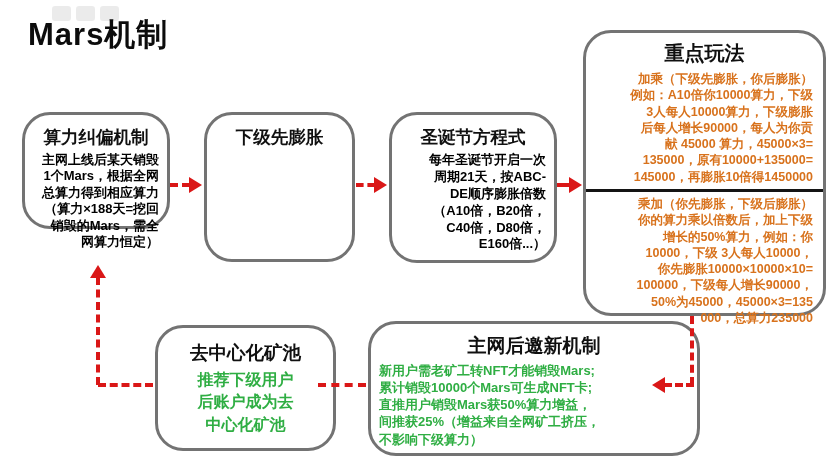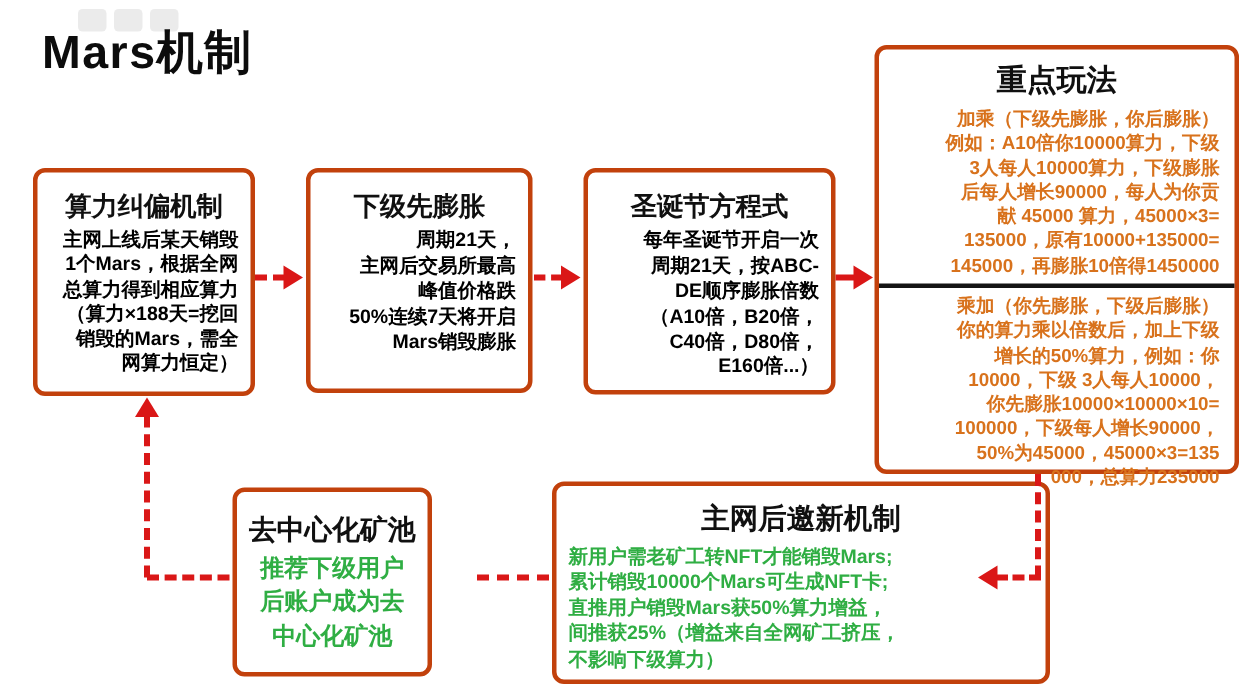--- a/index.html
+++ b/index.html
@@ -8,48 +8,48 @@
     font-family:Liberation Sans, sans-serif;
   }
   .page-title{
     position:absolute;left:28px;top:14px;font-size:31px;font-weight:bold;color:#0c0c0c;
     letter-spacing:1px;
   }
   .watermark{position:absolute;left:52px;top:6px;display:flex;gap:5px;opacity:.55;}
   .watermark span{display:block;width:19px;height:15px;background:#dcdcdc;border-radius:3px;}
 
   .node{
-    position:absolute;background:#ffffff;border:3px solid #c2410c;border-radius:8px;
+    position:absolute;background:#ffffff;border:3px solid #737373;border-radius:28px;
     box-sizing:border-box;padding:8px 8px 6px;
   }
   .node-title{text-align:center;font-weight:bold;color:#101010;margin:0 0 3px;}
   .node-body{font-weight:bold;white-space:pre-line;text-align:right;}
   .blue{color:#000000;}
   .orange{color:#d8721c;}
   .green{color:#2fae43;}
 
-  .box-correction{left:22px;top:112px;width:148px;height:152px;}
+  .box-correction{left:22px;top:112px;width:148px;height:117px;}
   .box-correction .node-title{font-size:17.5px;margin-top:2px;}
   .box-correction .node-body{font-size:13px;line-height:1.26;}
 
   .box-oracle{left:204px;top:112px;width:151px;height:150px;}
   .box-oracle .node-title{font-size:17.5px;margin-top:2px;}
   .box-oracle .node-body{font-size:13px;line-height:1.3;}
 
   .box-christmas{left:389px;top:112px;width:168px;height:151px;}
   .box-christmas .node-title{font-size:17.5px;margin-top:2px;}
   .box-christmas .node-body{font-size:13px;line-height:1.3;}
 
   .box-key{left:583px;top:30px;width:243px;height:286px;padding:7px 10px 5px;}
   .box-key .node-title{font-size:20px;margin-bottom:4px;}
   .box-key .node-body{font-size:12.5px;line-height:1.3;}
   .box-key .sec1{height:115px;}
   .box-key hr{border:none;border-top:3px solid #141414;margin:3px -10px 4px;}
 
-  .box-pool{left:155px;top:325px;width:133px;height:126px;padding-top:12px;}
+  .box-pool{left:155px;top:325px;width:181px;height:126px;padding-top:12px;}
   .box-pool .node-title{font-size:18.5px;margin-bottom:4px;}
   .box-pool .node-body{font-size:16px;line-height:1.4;text-align:center;}
 
   .box-invite{left:368px;top:321px;width:332px;height:135px;padding-top:9px;}
   .box-invite .node-title{font-size:19px;margin-bottom:3px;}
   .box-invite .node-body{font-size:13px;line-height:1.32;text-align:left;}
 
   .dash-h{position:absolute;border-top:4px dashed #da1717;height:0;}
   .dash-v{position:absolute;border-left:4px dashed #da1717;width:0;}
   .head{position:absolute;width:0;height:0;}
@@ -75,25 +75,20 @@
     <div class="node-body blue">主网上线后某天销毁
 1个Mars，根据全网
 总算力得到相应算力
 （算力×188天=挖回
 销毁的Mars，需全
 网算力恒定）</div>
   </div>
 
   <div class="node box-oracle">
     <div class="node-title">下级先膨胀</div>
-    <div class="node-body blue">周期21天，
-主网后交易所最高
-峰值价格跌
-50%连续7天将开启
-Mars销毁膨胀</div>
   </div>
 
   <div class="node box-christmas">
     <div class="node-title">圣诞节方程式</div>
     <div class="node-body blue">每年圣诞节开启一次
 周期21天，按ABC-
 DE顺序膨胀倍数
 （A10倍，B20倍，
 C40倍，D80倍，
 E160倍...）</div>

